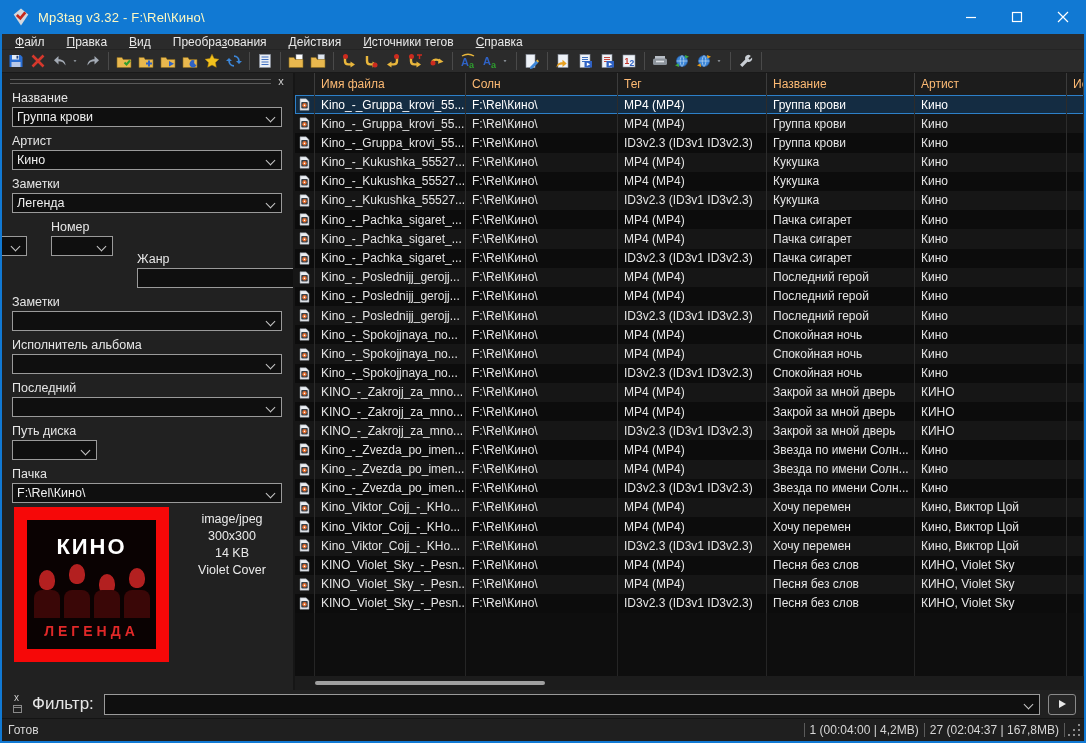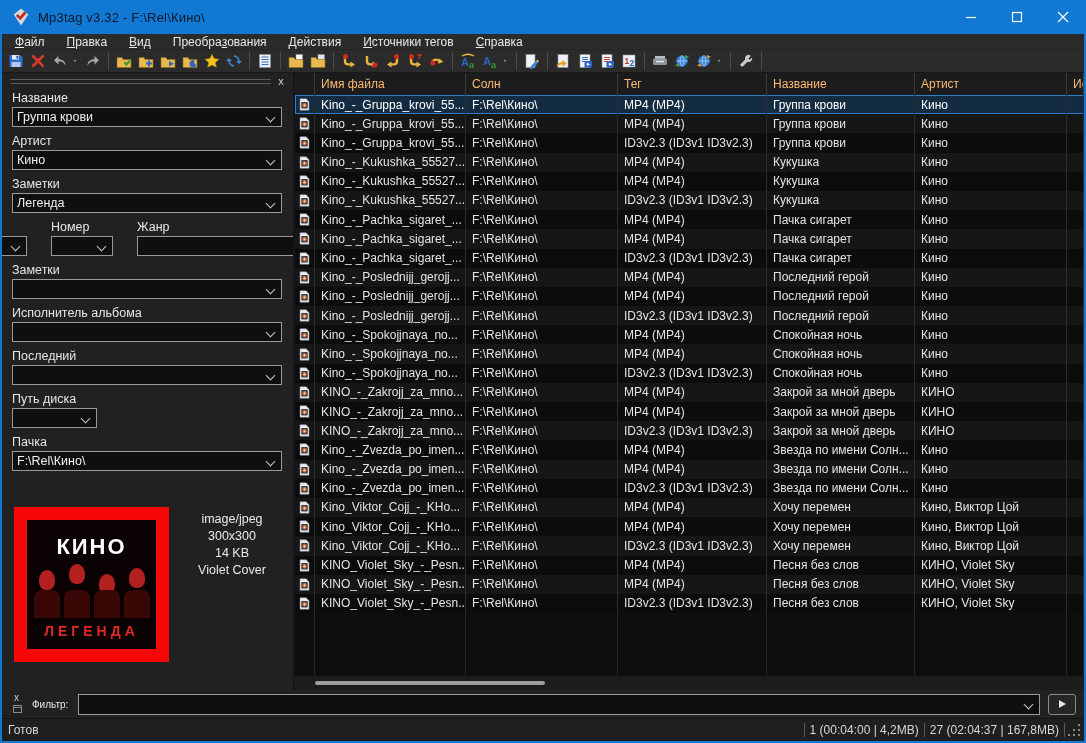--- a/index.html
+++ b/index.html
@@ -1,21 +1,21 @@
 <!DOCTYPE html>
 <html><head>
 <meta charset="utf-8">
 <style>
   html,body{margin:0;padding:0;background:#000;}
   *{box-sizing:border-box;font-family:"Liberation Sans","DejaVu Sans",sans-serif;}
   .window{position:relative;width:1086px;height:743px;background:#0e0e0e;overflow:hidden;}
   .winborder{position:absolute;inset:0;border:2px solid #1179d3;border-top:none;pointer-events:none;z-index:60;}
 
   
-  .titlebar{position:absolute;left:0;top:0;right:0;height:34px;background:#1179d3;display:flex;align-items:center;color:#0f172a;}
+  .titlebar{position:absolute;left:0;top:0;right:0;height:34px;background:#1179d3;display:flex;align-items:center;color:#fef9c3;}
   .titlebar .logo{width:18px;height:18px;margin:0 8px 0 12px;flex:0 0 auto;}
   .titlebar .ttl{font-size:13px;letter-spacing:.2px;}
   .wincontrols{margin-left:auto;display:flex;height:100%;}
   .wbtn{width:46px;height:100%;display:flex;align-items:center;justify-content:center;}
 
   
   .menubar{position:absolute;left:0;top:34px;right:0;height:16px;background:#2b2b2b;display:flex;align-items:center;padding-left:4px;border-bottom:1px solid #242424;}
   .menuitem{color:#e8e8e8;font-size:12px;padding:0 11px;height:100%;display:flex;align-items:center;}
   .menuitem .u{text-decoration:underline;}
 
@@ -32,21 +32,21 @@
   .panelgrip{position:absolute;left:8px;right:22px;top:6px;height:5px;border-top:1px solid #5a5a5a;border-bottom:1px solid #5a5a5a;}
   .panelclose{position:absolute;right:6px;top:2px;width:12px;height:12px;color:#cfcfcf;font-size:11px;line-height:12px;text-align:center;}
   .fields{position:absolute;left:10px;right:11px;top:16px;}
   .fld{margin-bottom:5px;}
   .fld .lbl{font-size:12.5px;color:#e6e6e6;height:18px;line-height:18px;}
   .combo{position:relative;height:20px;border:1px solid #9a9a9a;background:#0f0f0f;display:flex;}
   .combo input{flex:1;background:transparent;border:none;outline:none;color:#f0f0f0;font-size:12.5px;padding:0 4px;min-width:0;}
   .cbtn{width:20px;position:relative;flex:0 0 auto;}
   .cbtn::before{content:"";position:absolute;left:6px;top:6px;width:6px;height:6px;border-right:1.5px solid #c8c8c8;border-bottom:1.5px solid #c8c8c8;transform:rotate(45deg);}
   .f3{display:flex;gap:24px;justify-content:center;}
-  .f3 .c1{width:61px;}.f3 .c2{width:62px;}.f3 .c3{flex:1;}
+  .f3 .c1{width:61px;}.f3 .c2{width:62px;}.f3 .c3{flex:1;margin-top:32px;}
   .w85{width:85px;}
 
   
   .coverwrap{position:absolute;left:12px;top:434px;}
   .cover{width:155px;height:155px;background:#f60808;padding:13px;}
   .coverin{width:100%;height:100%;background:#0a0202;position:relative;display:flex;flex-direction:column;align-items:center;}
   .coverttl{color:#fff;font-weight:bold;font-size:22px;letter-spacing:2px;margin-top:14px;}
   .faces{display:flex;align-items:flex-end;gap:2px;margin-top:2px;height:56px;}
   .face{width:28px;height:48px;position:relative;}
   .face::before{content:"";position:absolute;left:6px;top:0;width:16px;height:20px;border-radius:50% 50% 42% 42%;background:#b32020;}
@@ -72,21 +72,21 @@
   .tfill{flex:1;display:grid;grid-template-columns:20px 151px 152px 149px 148px 152px 1fr;}
   .tfill div{border-right:1px solid #252525;}
   .hscroll{position:absolute;left:0;right:0;bottom:0;height:14px;background:#1c1c1c;}
   .hthumb{position:absolute;left:20px;top:5px;width:230px;height:4px;border-radius:2px;background:#9f9f9f;}
 
   
   .filterbar{position:absolute;left:2px;right:2px;bottom:25px;height:28px;background:#212121;display:flex;align-items:center;}
   .fgrip{width:26px;height:100%;position:relative;flex:0 0 auto;}
   .fgrip .fx{position:absolute;left:12px;top:3px;color:#cfcfcf;font-size:10px;line-height:10px;}
   .fgrip .fg{position:absolute;left:11px;top:15px;width:9px;height:8px;border:1px solid #8a8a8a;border-top:3px double #8a8a8a;}
-  .flabel{color:#e6e6e6;font-size:10px;margin:0 10px 0 4px;}
+  .flabel{color:#e6e6e6;font-size:17px;margin:0 10px 0 4px;}
   .finput{flex:1;height:21px;margin-right:8px;}
   .fplay{width:28px;height:21px;border:1px solid #8a8a8a;border-radius:3px;background:#262626;display:flex;align-items:center;justify-content:center;margin-right:8px;flex:0 0 auto;}
 
   
   .statusbar{position:absolute;left:2px;right:2px;bottom:2px;height:23px;background:#1f1f1f;color:#d6d6d6;font-size:12px;display:flex;align-items:center;border-top:1px solid #141414;}
   .statusbar .sleft{padding-left:6px;flex:1;}
   .sdiv{width:1px;height:14px;background:#5a5a5a;margin:0 1px;}
   .sitem{padding:0 4px;white-space:nowrap;}
   .sgrip{width:16px;height:16px;position:relative;margin-right:2px;}
   .sgrip i{position:absolute;width:2px;height:2px;background:#8a8a8a;}

